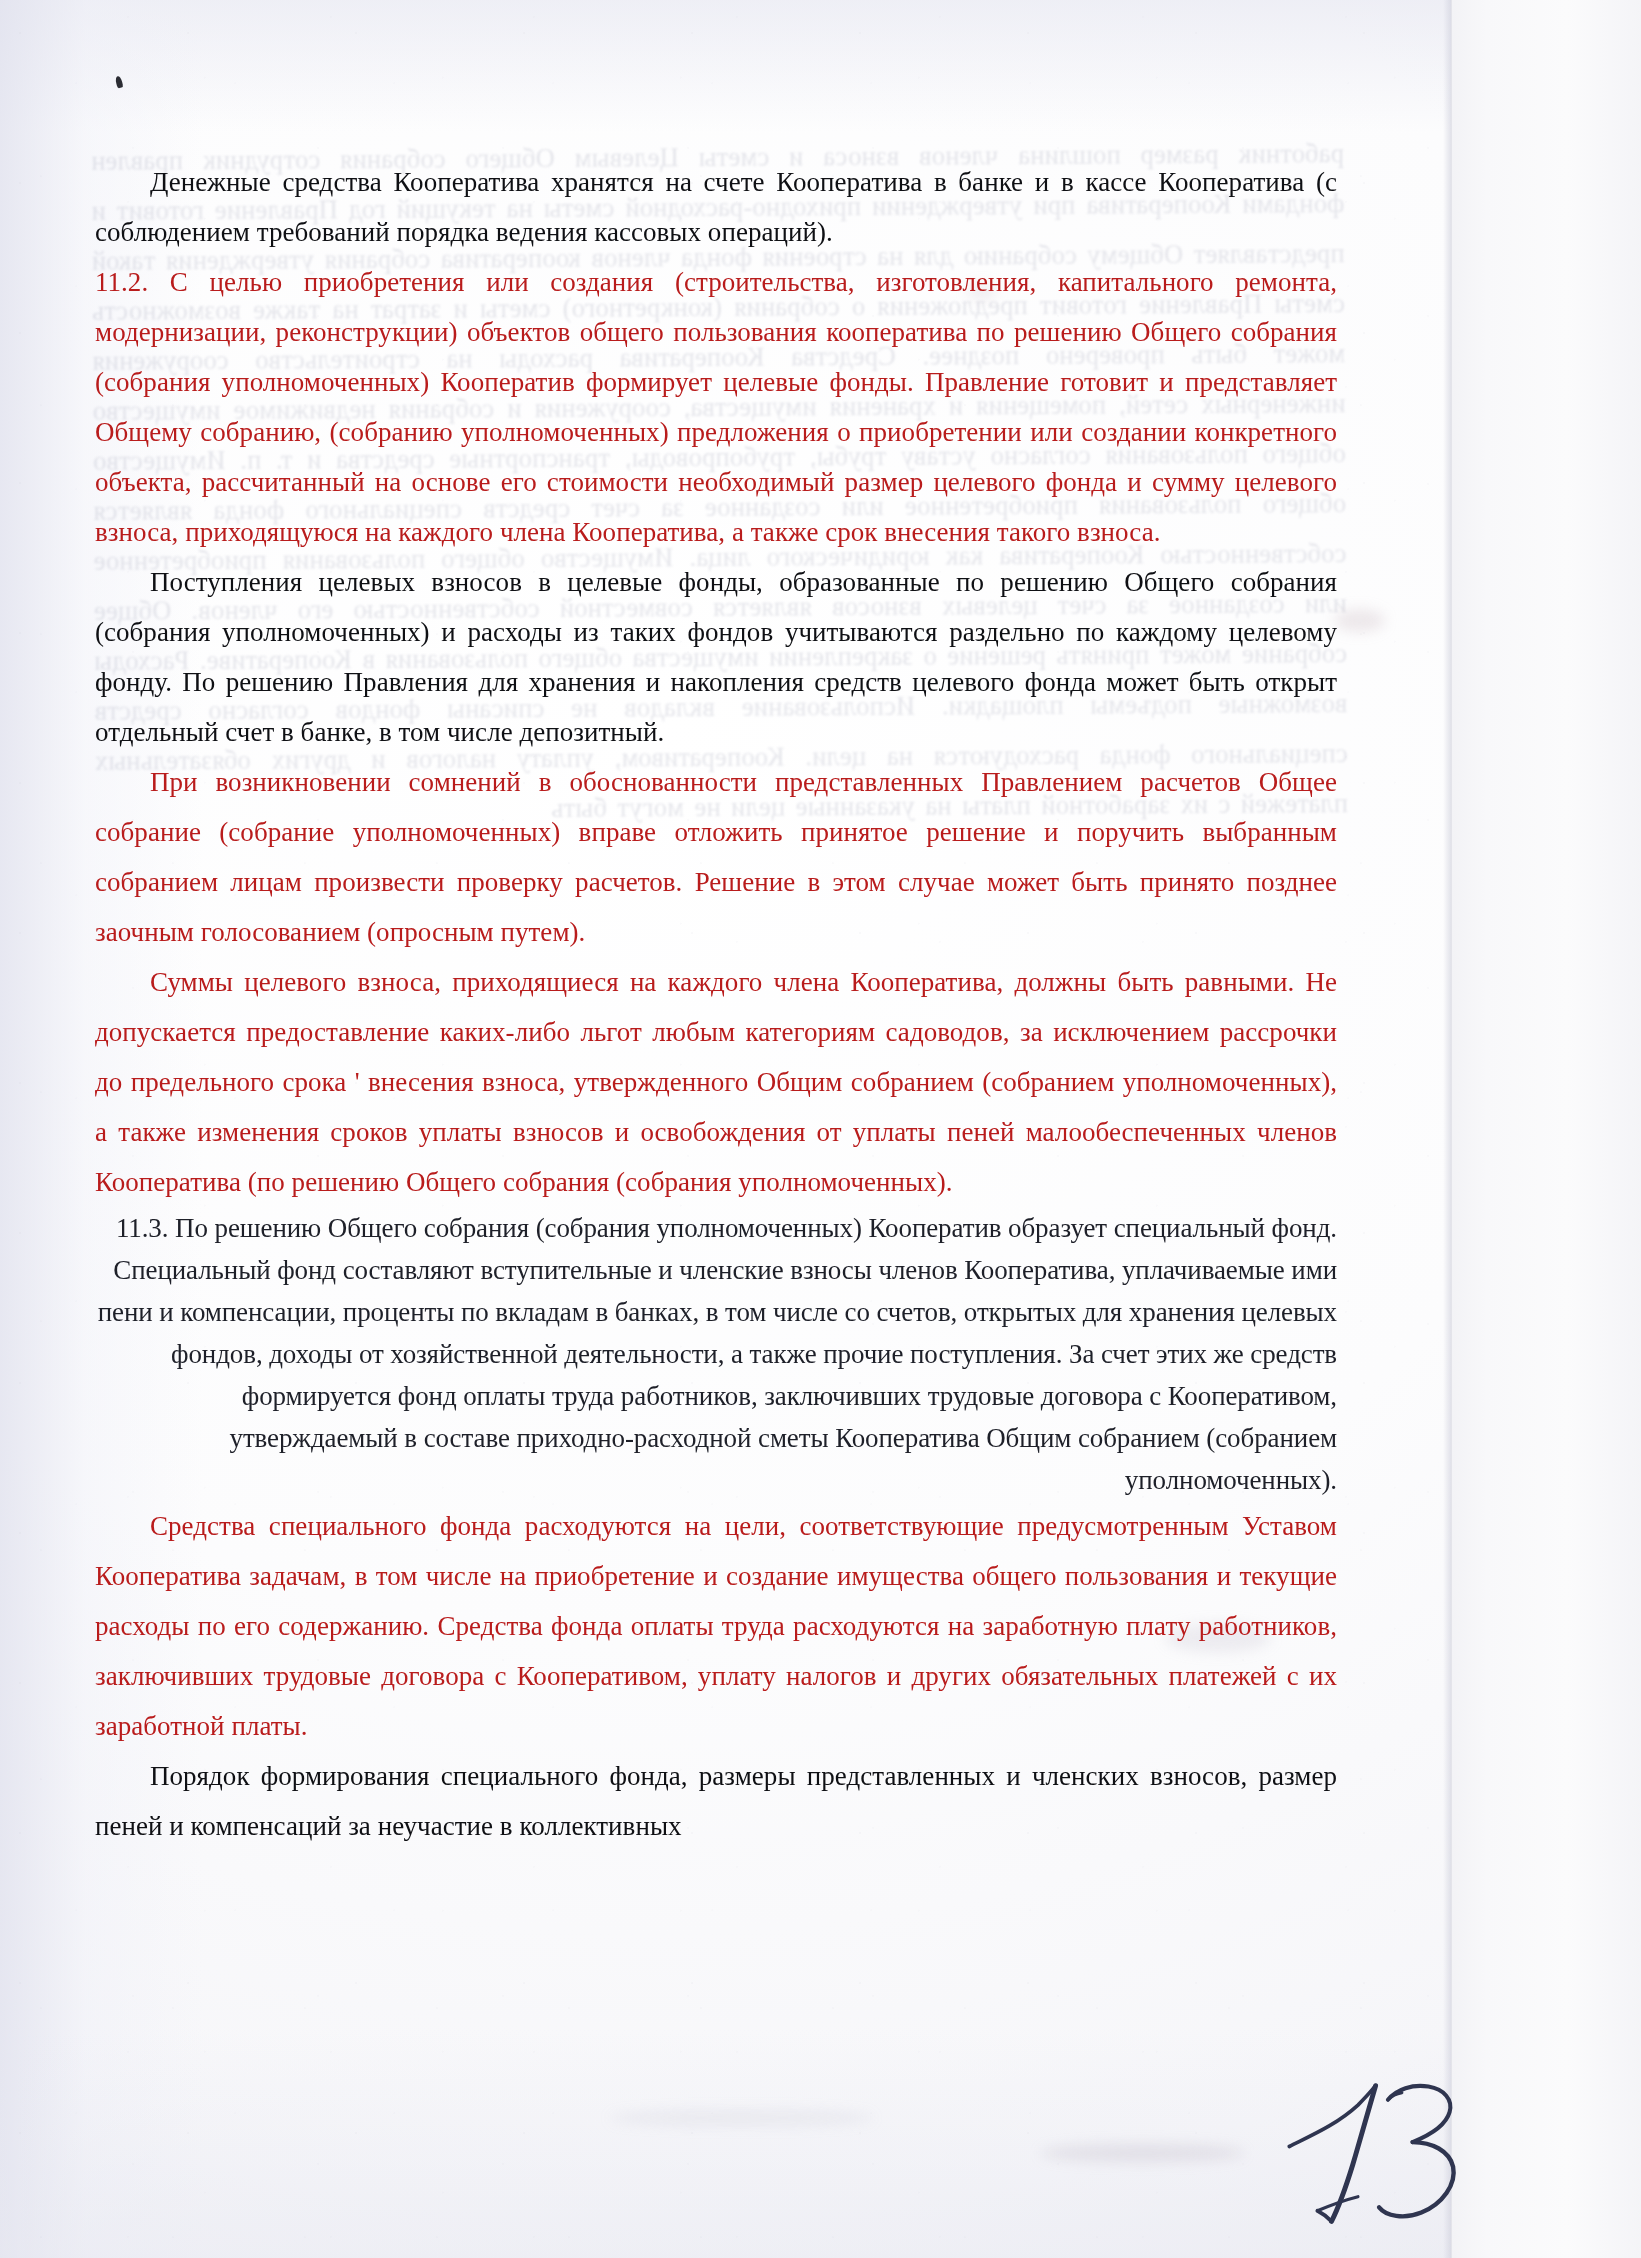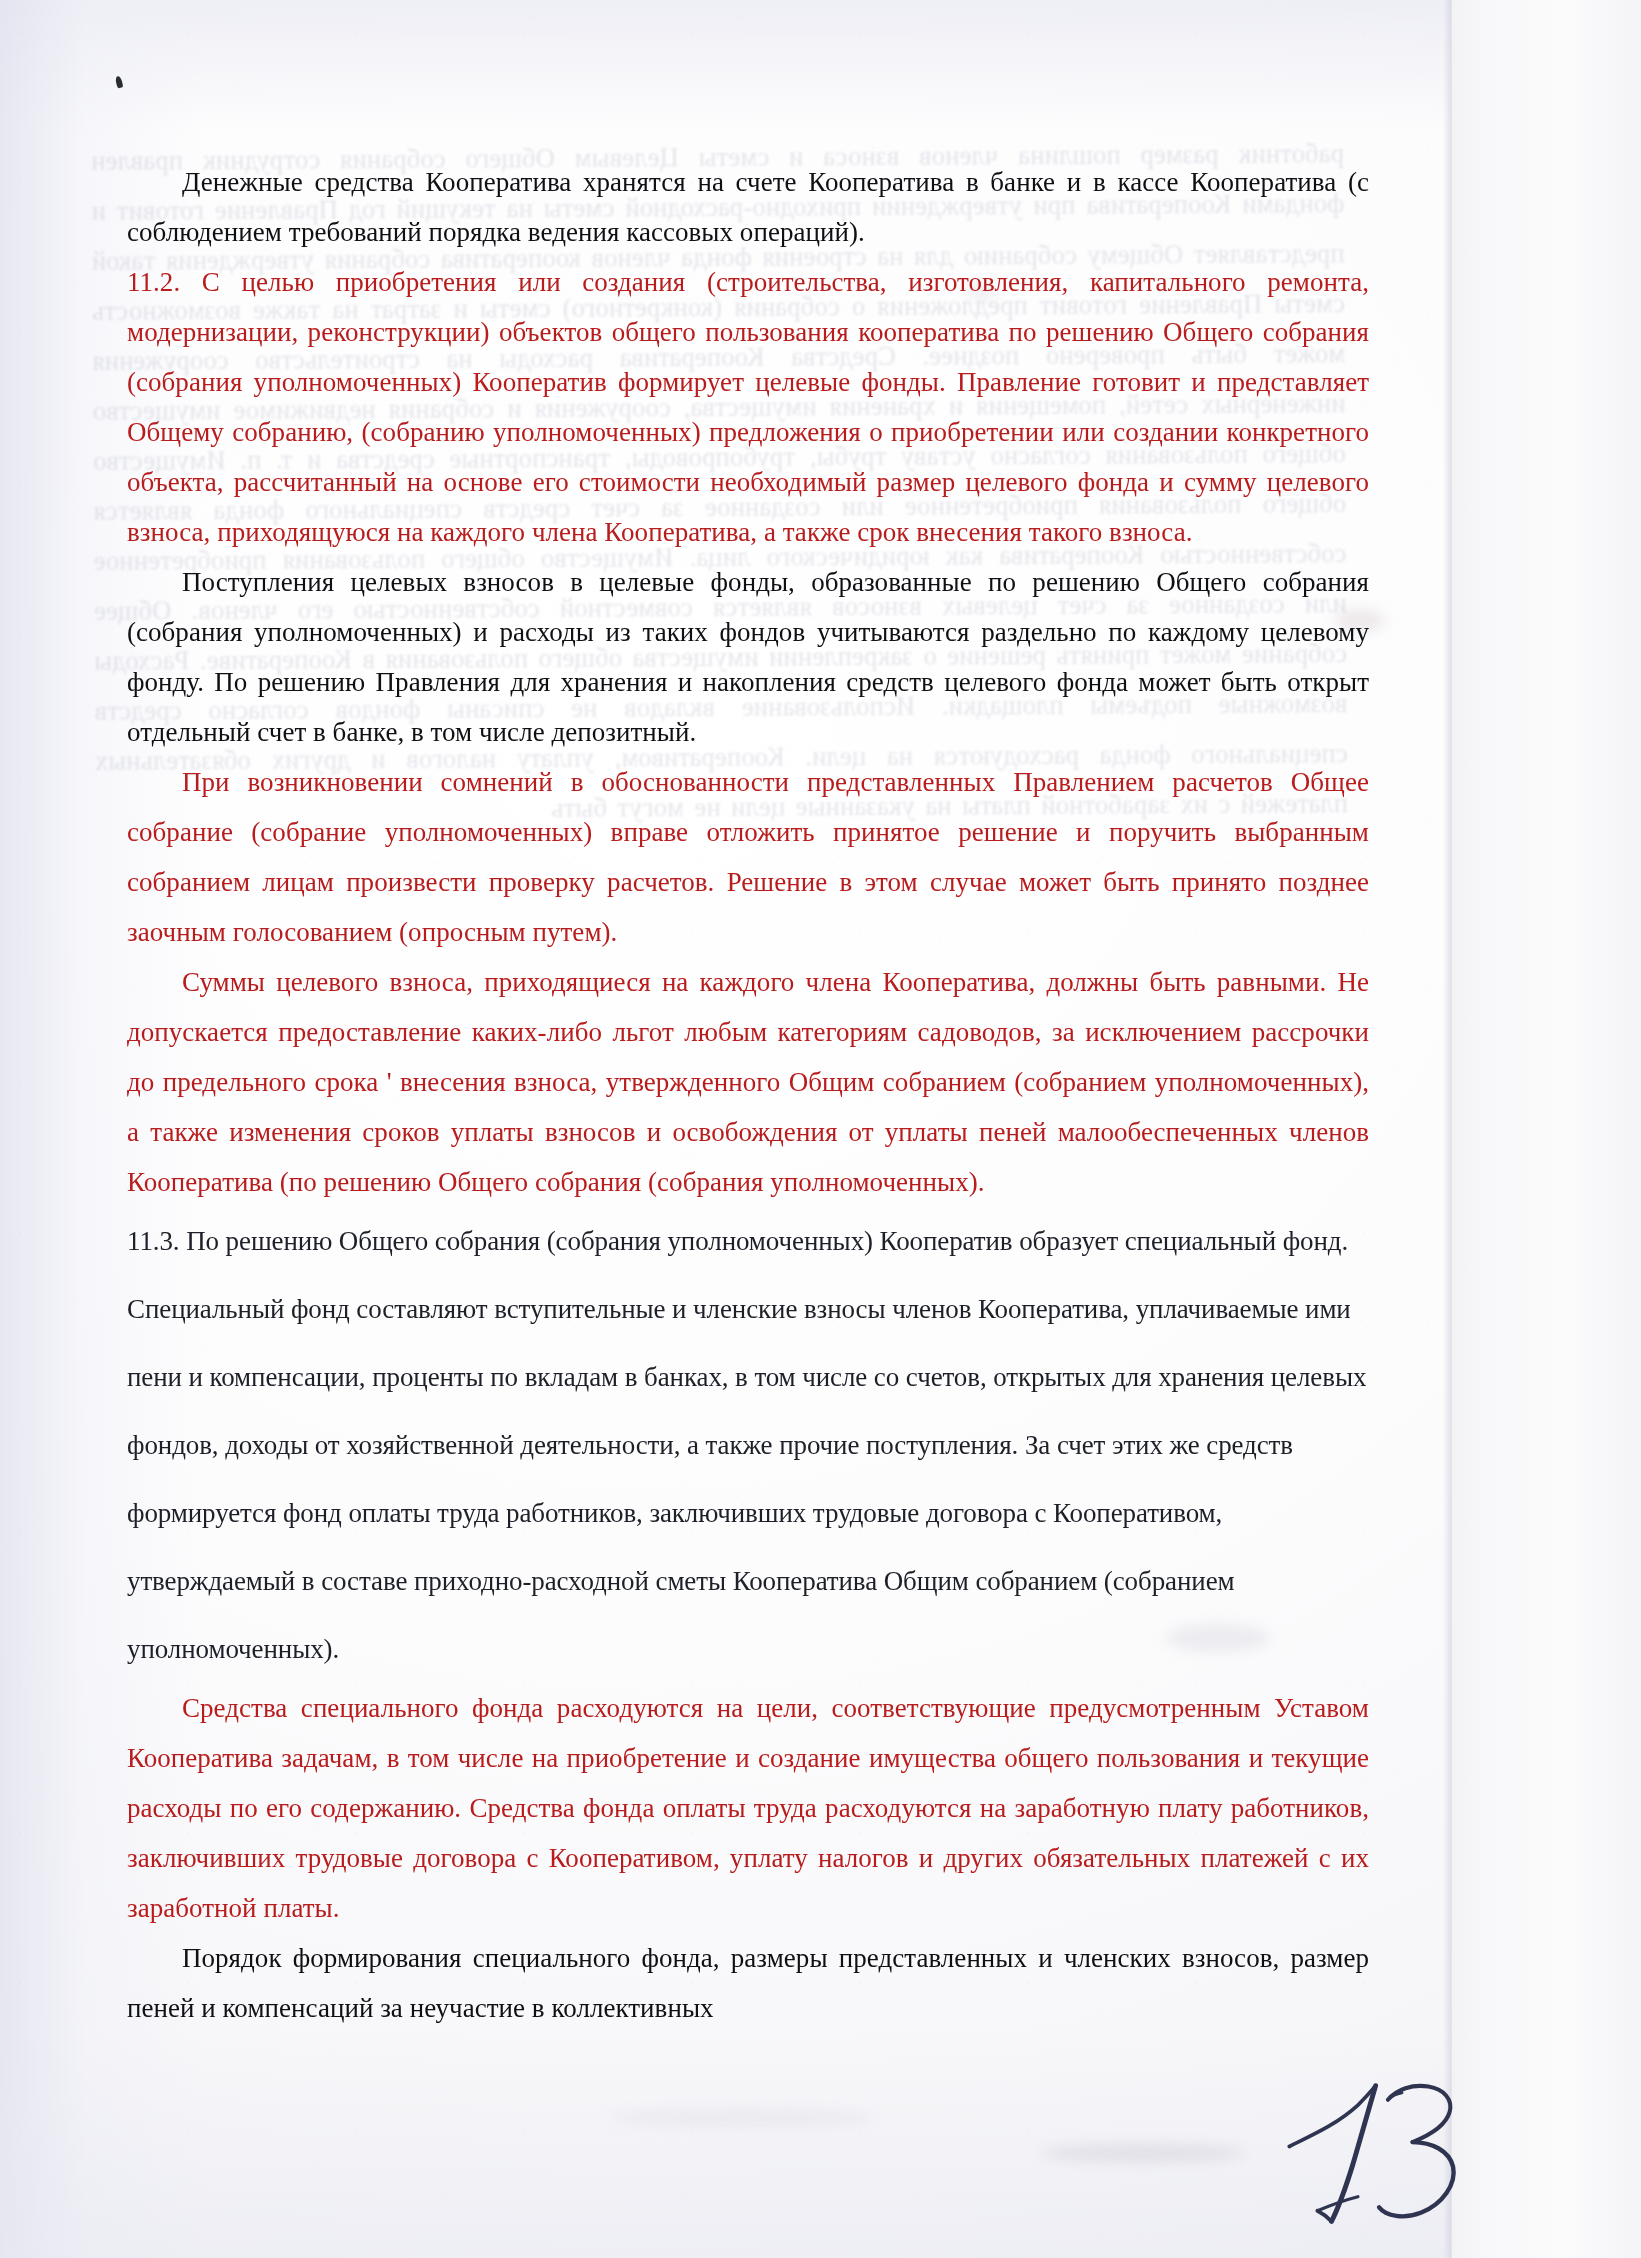--- a/index.html
+++ b/index.html
@@ -106,33 +106,32 @@
     left: 95px;
     top: 157px;
     width: 1242px;
     z-index: 3;
     color: #16171c;
     font-size: 27px;
     line-height: 50px;
     text-align: justify;
     text-justify: inter-word;
     letter-spacing: 0.04px;
-    margin-left: 32px;
   }
   .typed-body p {
     margin: 0;
     text-indent: 0;
   }
   .typed-body p.indented { text-indent: 55px; }
   .typed-body p.flush    { text-indent: 0; }
 
   
   .block-left-aligned {
-    text-align: left;
-    line-height: 68px;
+    text-align: right;
+    line-height: 42px;
     letter-spacing: -0.1px;
   }
 
   
   .ink-dark   { color: #0f1014; }
   .ink-mid    { color: #b91c1c; }
   .ink-soft   { color: #1e2029; }
 
   
   .stray-mark {

